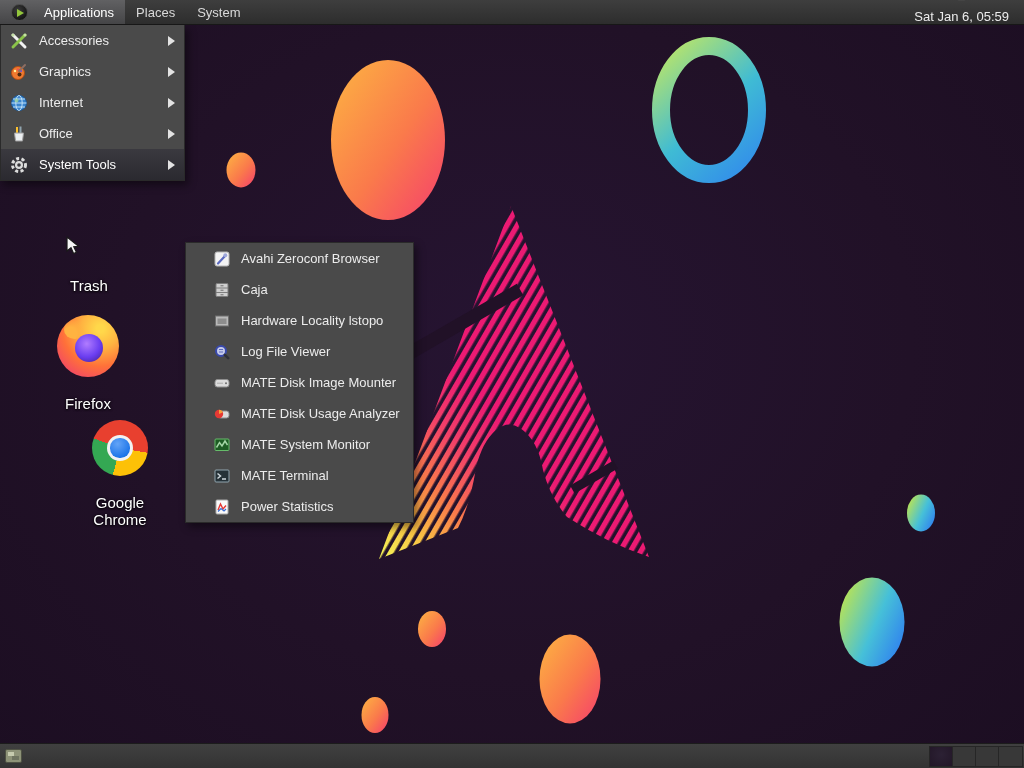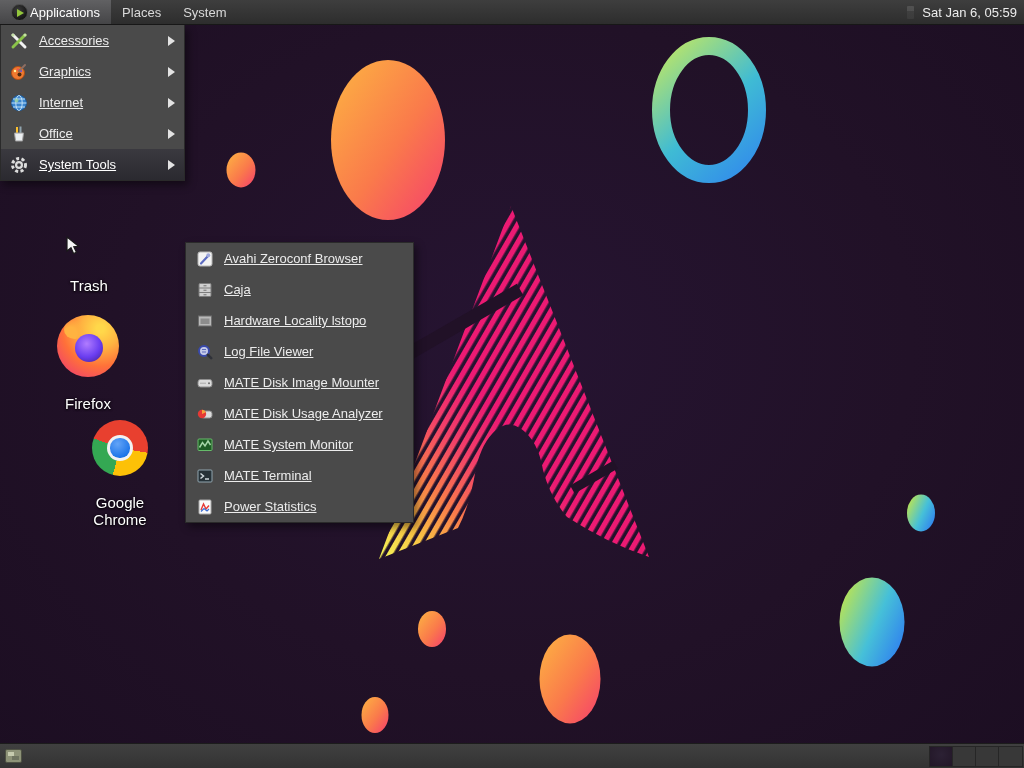--- a/index.html
+++ b/index.html
@@ -9,48 +9,48 @@
             background: radial-gradient(ellipse at 50% 45%, #261432 0%, #211127 55%, #1c0e22 100%); }
 
   
   .wallpaper { position:absolute; inset:0; }
 
   
   .top-panel { position:absolute; left:0; top:0; width:1024px; height:25px;
     background:linear-gradient(#3e3e3e,#2d2d2d); border-bottom:1px solid #171717;
     display:flex; align-items:center; color:#d9d9d9; font-size:13px; z-index:30; }
   .menubar { display:flex; align-items:stretch; height:100%; }
-  .menu-btn { display:flex; align-items:center; gap:2px; padding:0 11px; height:100%; cursor:default; }
+  .menu-btn { display:flex; align-items:center; gap:16px; padding:0 11px; height:100%; cursor:default; }
   .menu-btn.active { background:linear-gradient(#616163,#454547); color:#fff; }
   .distro-icon { width:17px; height:17px; border-radius:50%;
     background:radial-gradient(circle at 40% 35%, #3c3c3c, #161616 70%);
     border:1px solid #4a4a4a; position:relative; }
   .distro-icon::before { content:""; position:absolute; left:5px; top:4px;
     border-left:7px solid #93c63b; border-top:4px solid transparent; border-bottom:4px solid transparent; }
-  .tray { margin-left:auto; display:flex; align-items:center; gap:8px; padding-right:7px; height:100%; }
+  .tray { margin-left:auto; display:flex; align-items:center; gap:8px; padding-right:15px; height:100%;flex-direction:column; }
   .tray-ind { width:7px; height:13px; opacity:.30;
     background:linear-gradient(#888 40%, #555 40%); border-radius:1px; }
   .clock { color:#ececec; }
 
   
   .app-menu { position:absolute; left:0; top:25px; width:185px; z-index:25;
     background:#4a4a4a; border:1px solid #2a2a2a; border-top:none;
     box-shadow:3px 4px 8px rgba(0,0,0,.45); }
   .menu-row { height:31px; display:flex; align-items:center; gap:8px; padding:0 6px;
-    color:#ececec; font-size:13px;text-decoration:underline; }
+    color:#ececec; font-size:13px; }
   .menu-row.highlight { background:linear-gradient(#3a393f,#2b2a30); color:#fff; }
   .mi { width:24px; height:22px; display:flex; align-items:center; justify-content:center; flex:0 0 24px; }
   .mi svg { display:block; }
   .row-label { flex:1; white-space:nowrap; overflow:hidden; }
   .sub-arrow { width:0; height:0; border-left:7px solid #e3e3e3;
     border-top:5px solid transparent; border-bottom:5px solid transparent; margin-right:3px; }
   .sub-menu { position:absolute; left:185px; top:242px; width:229px; z-index:26;
     background:#4a4a4a; border:1px solid #2a2a2a;
     box-shadow:3px 4px 8px rgba(0,0,0,.45); }
-  .sub-menu .menu-row { padding:0 8px; }
+  .sub-menu .menu-row { padding:0 8px;margin-left:17px; }
   .sub-menu .mi { width:22px; flex:0 0 22px; }
 
   
   .desk-label { color:#fff; font-size:15px; text-align:center;
     text-shadow:0 1px 2px rgba(0,0,0,.9), 0 0 3px rgba(0,0,0,.7); }
   .trash-label { position:absolute; left:44px; top:277px; width:90px; z-index:10; }
   .desk-icon { position:absolute; width:96px; display:flex; flex-direction:column;
     align-items:center; gap:18px; z-index:5; }
   .firefox-pos { left:40px; top:315px; }
   .chrome-pos  { left:40px; top:420px;margin-left:32px; }

